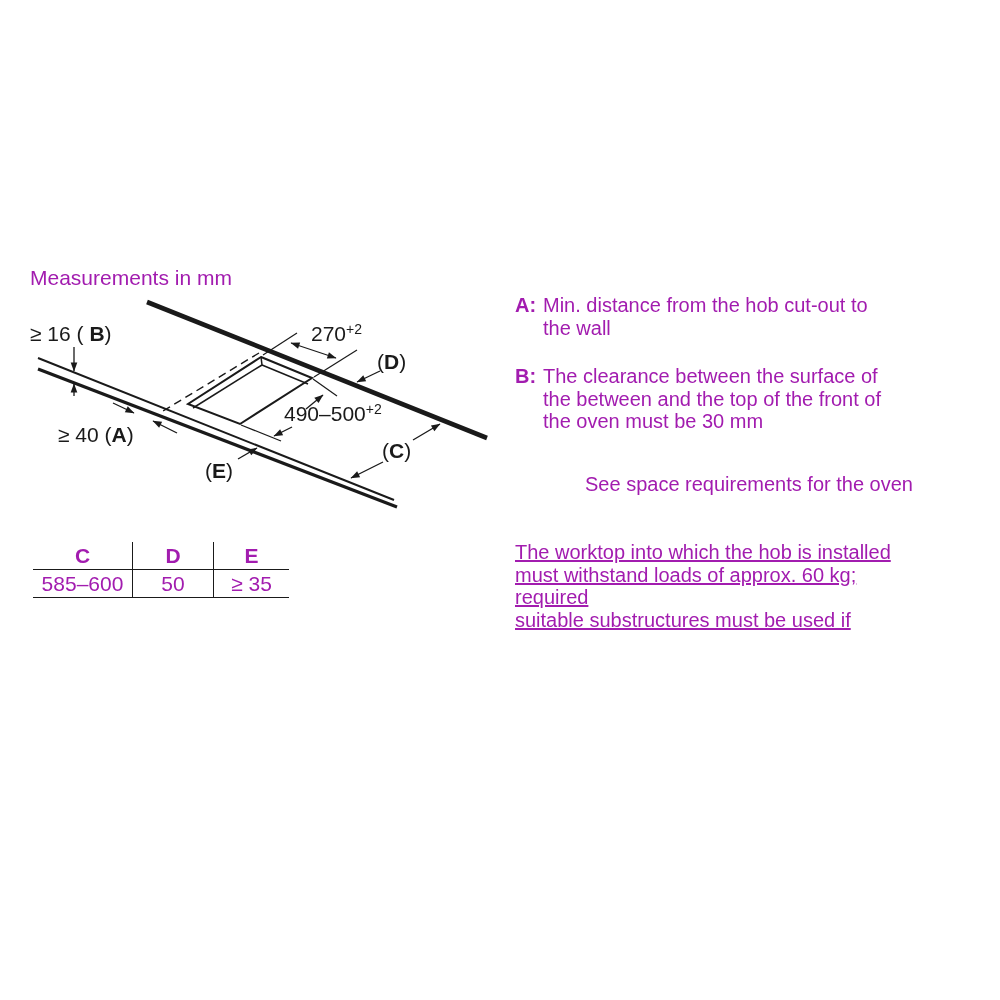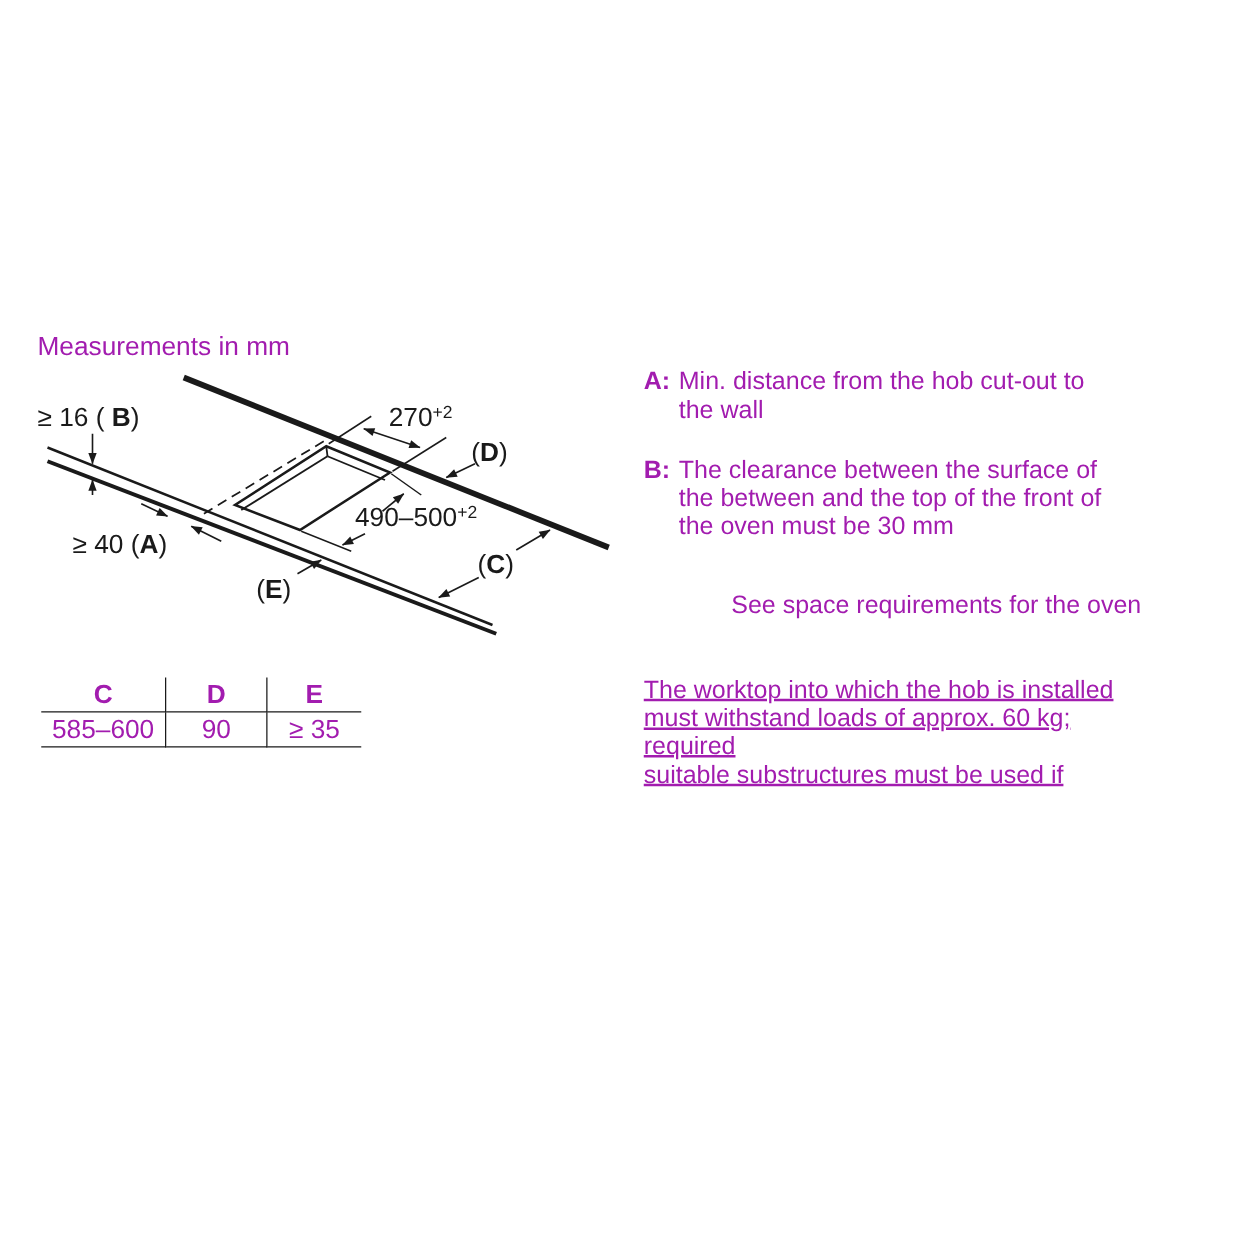--- a/index.html
+++ b/index.html
@@ -105,21 +105,21 @@
 
   <table class="spec-table">
     <tbody>
         <tr class="hr">
       <td class="c0 vr hd">C</td>
       <td class="c1 vr hd">D</td>
       <td class="c2 hd">E</td>
     </tr>
     <tr class="hr">
       <td class="c0 vr">585–600</td>
-      <td class="c1 vr">90</td>
+      <td class="c1 vr">50</td>
       <td class="c2">≥ 35</td>
     </tr>
   </tbody>
     </table>
 
   <div class="note" style="top:294px">
     <div class="lbl">A:</div>
     <div>
       <div>Min. distance from the hob cut-out to</div>
       <div>the wall</div>

